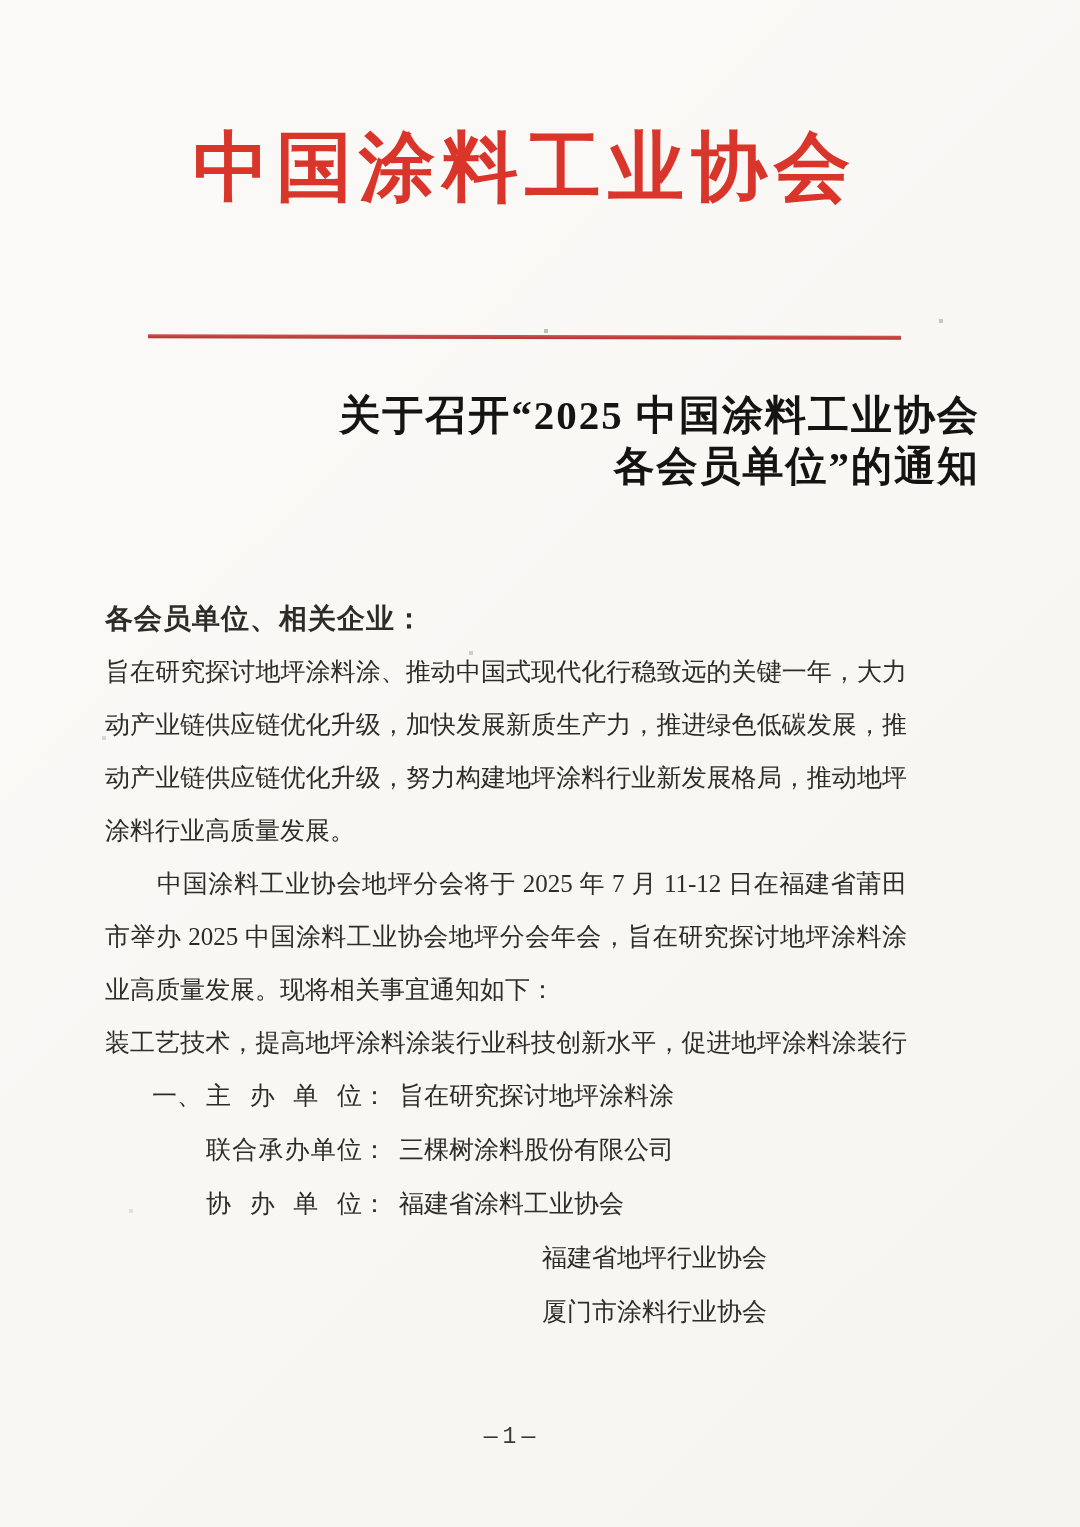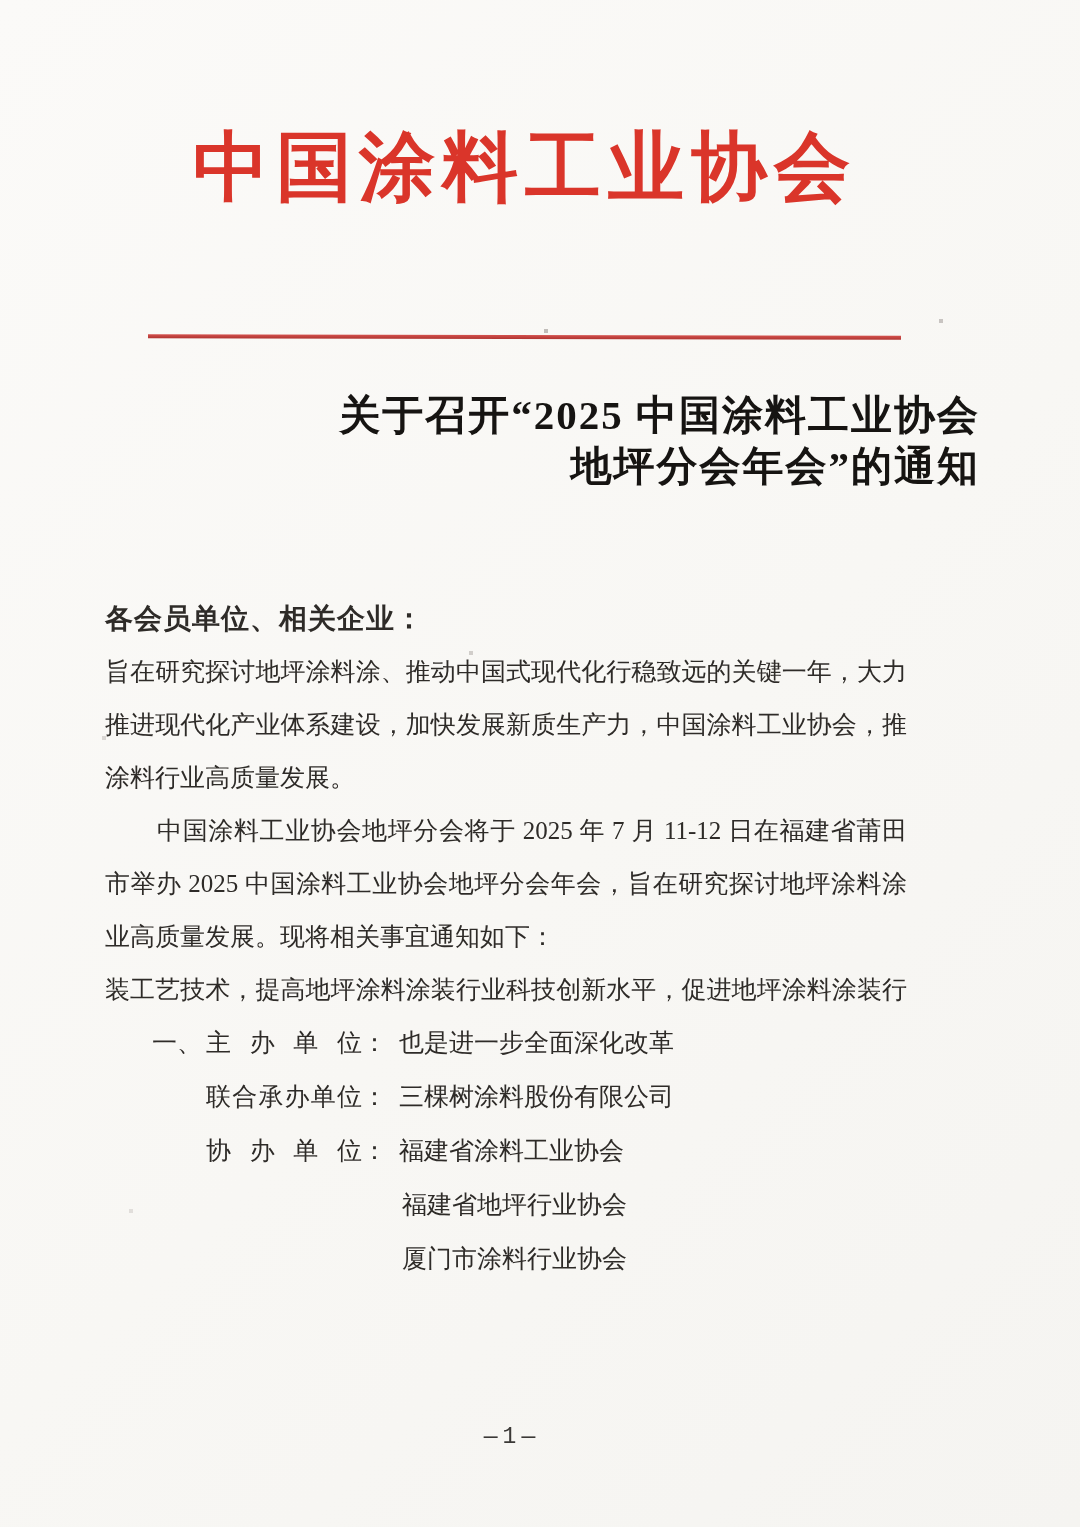--- a/index.html
+++ b/index.html
@@ -82,21 +82,21 @@
   }
   .org-prefix{ display:inline-block; width:54px; }
   .org-label{
     display:inline-block;
     width:156px;
     text-align:justify;
     text-align-last:justify;
     vertical-align:top;
   }
   .org-value{ margin-left:12px; }
-  .org-row.extra{ padding-left:297px; }
+  .org-row.extra{ padding-left:297px;text-align:center; }
   .org-row.extra .org-value{ margin-left:0; }
   
   .page-number{
     position:absolute;
     top:1424px; left:0; width:1024px;
     text-align:center;
     font-size:23px;
     letter-spacing:5px;
     color:#3a3836;
     font-family:"Liberation Mono","DejaVu Sans Mono",monospace;
@@ -119,40 +119,41 @@
 <div class="page">
 
   <div class="scan-artifacts"></div>
 
   <div class="letterhead">中国涂料工业协会</div>
 
   <div class="divider"></div>
 
   <div class="notice-title">
     <div>关于召开“2025 中国涂料工业协会</div>
-    <div>地坪分会年会”的通知</div>
+    <div>各会员单位”的通知</div>
   </div>
 
   <div class="content">
 
     <div class="salutation">各会员单位、相关企业：</div>
 
     <div class="line">旨在研究探讨地坪涂料涂、推动中国式现代化行稳致远的关键一年，大力</div>
-    <div class="line">推进现代化产业体系建设，加快发展新质生产力，中国涂料工业协会，推</div>
+    <div class="line">动产业链供应链优化升级，加快发展新质生产力，推进绿色低碳发展，推</div>
+    <div class="line">动产业链供应链优化升级，努力构建地坪涂料行业新发展格局，推动地坪</div>
     <div class="line end">涂料行业高质量发展。</div>
 
     <div class="line indent">中国涂料工业协会地坪分会将于 2025 年 7 月 11-12 日在福建省莆田</div>
     <div class="line">市举办 2025 中国涂料工业协会地坪分会年会，旨在研究探讨地坪涂料涂</div>
     <div class="line end">业高质量发展。现将相关事宜通知如下：</div>
     <div class="line">装工艺技术，提高地坪涂料涂装行业科技创新水平，促进地坪涂料涂装行</div>
 
     <div class="org-section">
 
       <div class="org-row">
-        <span class="org-prefix">一、</span><span class="org-label">主办单位</span><span class="org-colon">：</span><span class="org-value">也是进一步全面深化改革</span>
+        <span class="org-prefix">一、</span><span class="org-label">主办单位</span><span class="org-colon">：</span><span class="org-value">旨在研究探讨地坪涂料涂</span>
       </div>
 
       <div class="org-row">
         <span class="org-prefix"></span><span class="org-label">联合承办单位</span><span class="org-colon">：</span><span class="org-value">三棵树涂料股份有限公司</span>
       </div>
 
       <div class="org-row">
         <span class="org-prefix"></span><span class="org-label">协办单位</span><span class="org-colon">：</span><span class="org-value">福建省涂料工业协会</span>
       </div>
 

